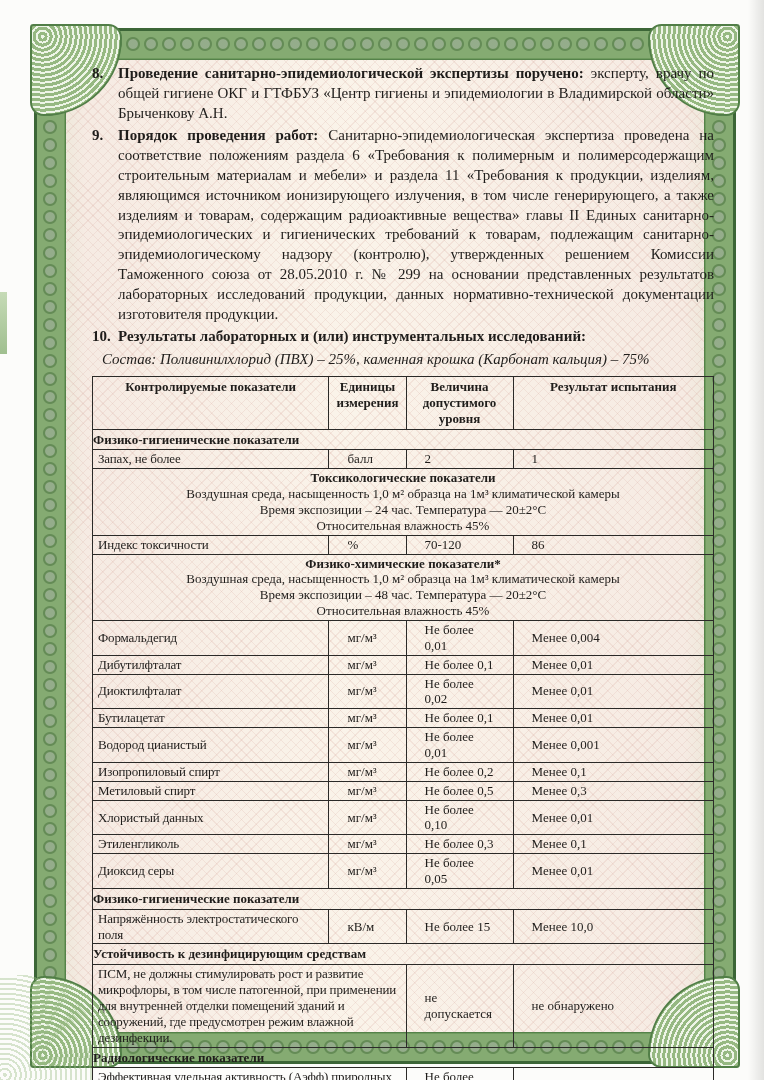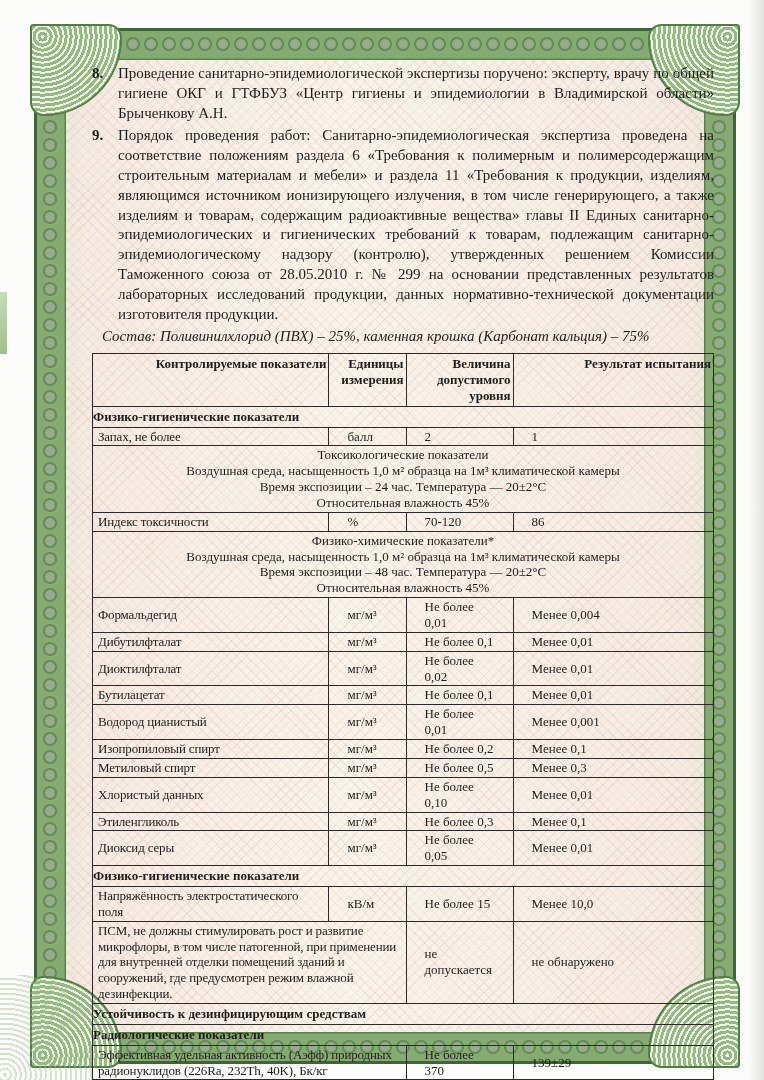--- a/index.html
+++ b/index.html
@@ -50,30 +50,30 @@
     background:repeating-radial-gradient(circle at 88% 88%, rgba(250,253,246,.85) 0 2px, rgba(148,183,128,.9) 2px 5px) #a9c795;}
   .artifact-left{position:absolute;left:0;top:292px;width:7px;height:62px;
     background:linear-gradient(180deg,#bcd5aa,#8fb47c);opacity:.85;}
   .artifact-bl{position:absolute;left:0;top:975px;width:95px;height:105px;border-radius:0 70% 0 0;
     background:repeating-radial-gradient(circle at 5% 95%, rgba(151,187,129,.5) 0 2px, rgba(255,255,255,0) 2px 5px);opacity:.75;}
   
   .content{position:absolute;left:92px;top:64px;width:622px;font-size:15px;line-height:19.8px;}
   .item{display:flex;margin:0 0 3px 0;}
   .item .num{flex:none;min-width:26px;font-weight:bold;}
   .item .body{text-align:justify;}
-  .item .lead{font-weight:normal;}
+  .item .lead{font-weight:bold;}
   .composition{font-style:italic;margin:1px 0 6px 10px;}
   table.results{width:622px;border-collapse:collapse;table-layout:fixed;
     font-size:13px;line-height:1.22;margin-top:4px;}
   table.results th, table.results td{border:1px solid #2b2a28;}
-  table.results th{font-weight:bold;text-align:right;vertical-align:top;padding:2px 2px;}
+  table.results th{font-weight:bold;text-align:center;vertical-align:top;padding:2px 2px;}
   th.c1{width:38.5%;} th.c2{width:12%;} th.c3{width:17%;} th.c4{width:32.5%;}
   td.sec{font-weight:bold;text-align:left;padding:2px 0;}
   td.blk{padding:1px 4px;text-align:center;}
-  td.blk .sec-t{font-weight:normal;}
+  td.blk .sec-t{font-weight:bold;}
   td.nm{text-align:left;padding:1px 5px;letter-spacing:-0.15px;margin-left:44px;}
   td.ct{padding:1px 18px;}
   td.mid{vertical-align:middle;}
   .footer{margin:8px 0 0 -37px;font-style:italic;font-size:14.5px;line-height:19px;white-space:pre;}
 </style>
 </head>
 <body>
 
 <div class="frame">
   <div class="paper"></div>
@@ -95,20 +95,24 @@
   <div class="item">
     <span class="num">8.</span>
     <span class="body"><span class="lead">Проведение санитарно-эпидемиологической экспертизы поручено:</span><span> эксперту, врачу по общей гигиене ОКГ и ГТФБУЗ «Центр гигиены и эпидемиологии в Владимирской области» Брыченкову А.Н.</span></span>
   </div>
 
   <div class="item">
     <span class="num">9.</span>
     <span class="body"><span class="lead">Порядок проведения работ:</span><span> Санитарно-эпидемиологическая экспертиза проведена на соответствие положениям раздела 6 «Требования к полимерным и полимерсодержащим строительным материалам и мебели» и раздела 11 «Требования к продукции, изделиям, являющимся источником  ионизирующего излучения, в том числе генерирующего, а также изделиям и товарам, содержащим радиоактивные вещества» главы II Единых санитарно-эпидемиологических и гигиенических требований к товарам, подлежащим санитарно-эпидемиологическому надзору (контролю), утвержденных решением Комиссии Таможенного союза от 28.05.2010 г. № 299 на основании представленных результатов лабораторных исследований продукции, данных нормативно-технической документации изготовителя продукции.</span></span>
   </div>
 
+  <div class="item">
+    <span class="num">10.</span>
+    <span class="body"><span class="lead">Результаты лабораторных и (или) инструментальных исследований:</span><span></span></span>
+  </div>
 
   <div class="composition">Состав: Поливинилхлорид (ПВХ) – 25%, каменная крошка (Карбонат кальция) – 75%</div>
 
   <table class="results">
     <thead>
       <tr>
         <th class="c1">Контролируемые показатели</th>
         <th class="c2">Единицы измерения</th>
         <th class="c3">Величина допустимого уровня</th>
         <th class="c4">Результат испытания</th>
@@ -209,28 +213,28 @@
         <tr>
           <td colspan="4" class="sec">Физико-гигиенические показатели</td>
         </tr>
         <tr>
           <td class="nm">Напряжённость электростатического поля</td>
           <td class="ct">кВ/м</td>
           <td class="ct">Не более 15</td>
           <td class="ct">Менее 10,0</td>
         </tr>
         <tr>
+          <td colspan="4" class="sec">Устойчивость к дезинфицирующим средствам</td>
+        </tr>
+        <tr>
           <td class="nm" colspan="2">ПСМ, не должны стимулировать рост и развитие микрофлоры, в том числе патогенной, при применении для внутренней отделки помещений зданий и сооружений, где предусмотрен режим влажной дезинфекции.</td>
           <td class="ct mid">не допускается</td>
           <td class="ct mid">не обнаружено</td>
         </tr>
         <tr>
-          <td colspan="4" class="sec">Устойчивость к дезинфицирующим средствам</td>
-        </tr>
-        <tr>
           <td colspan="4" class="sec">Радиологические показатели</td>
         </tr>
         <tr>
           <td class="nm" colspan="2">Эффективная удельная активность (Аэфф) природных радионуклидов (226Ra, 232Th, 40K),  Бк/кг</td>
           <td class="ct mid">Не более 370</td>
           <td class="ct mid">139±29</td>
         </tr>
       </tbody>
   </table>
 

